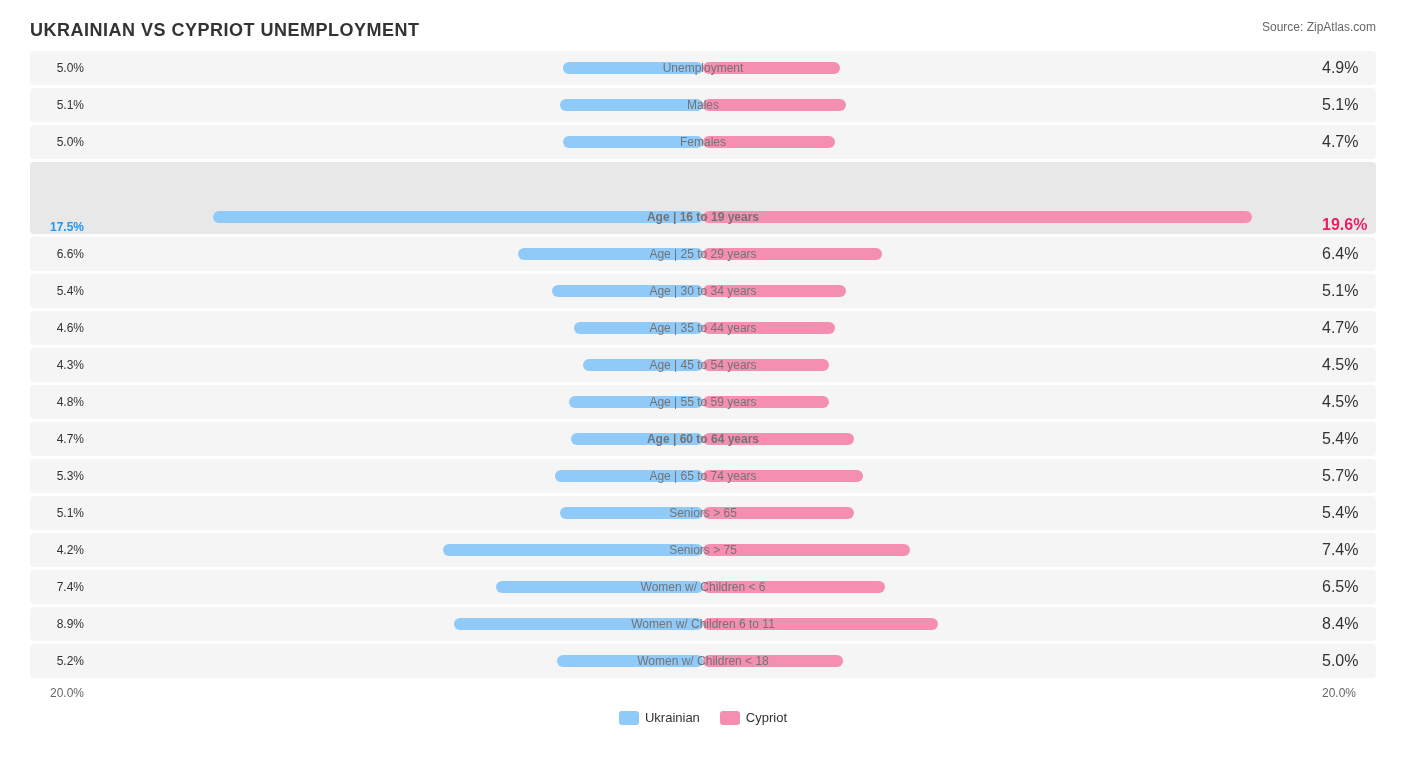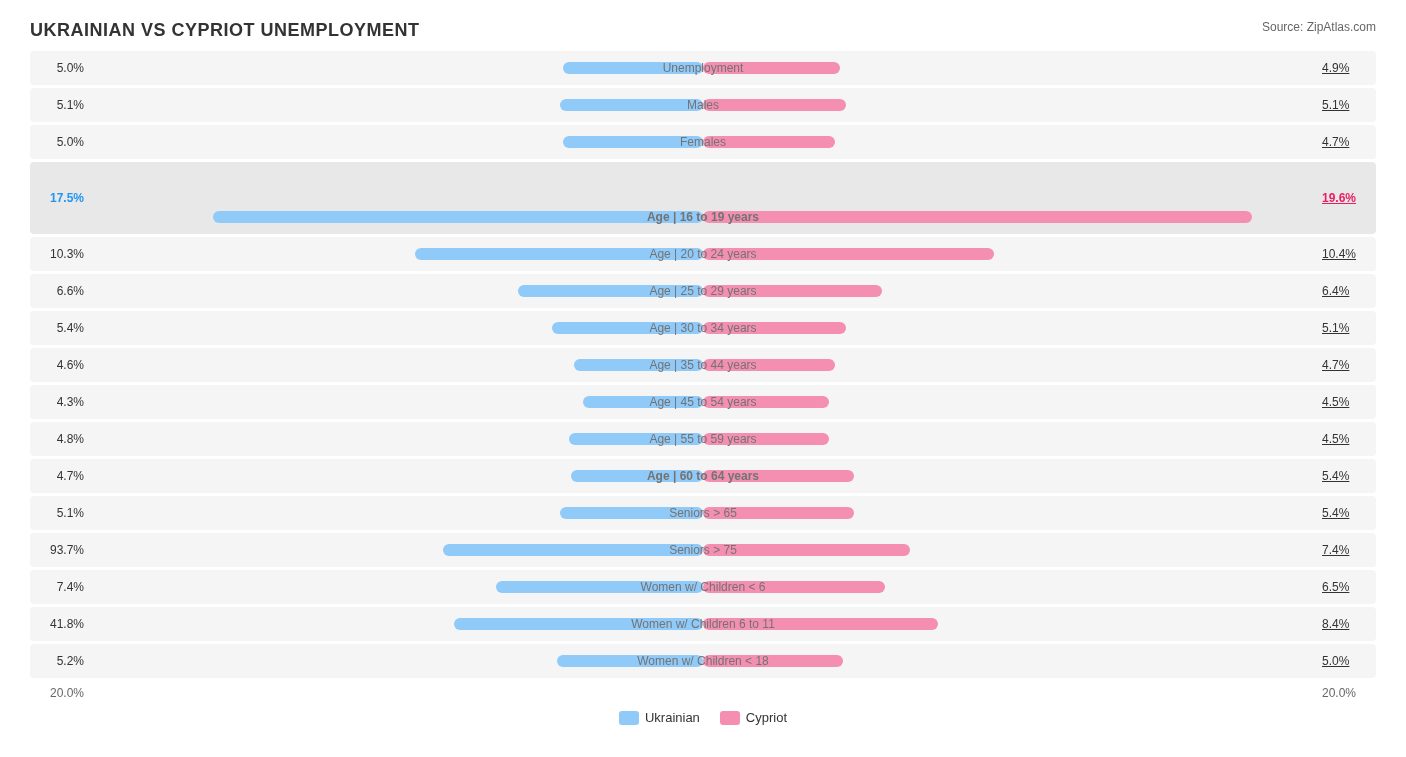--- a/index.html
+++ b/index.html
@@ -40,20 +40,21 @@
       align-items: center;
       margin-bottom: 2px;
       min-height: 34px;
       background: #f5f5f5;
       border-radius: 4px;
       margin-bottom: 3px;
       position: relative;
     }
     .bar-row.highlighted {
       background: #e8e8e8;
+      align-items: flex-end;
     }
     .left-value {
       width: 60px;
       text-align: right;
       font-size: 12px;
       color: #333;
       padding-right: 6px;
       flex-shrink: 0;
       font-weight: 500;
     }
@@ -88,26 +89,25 @@
     .bar-pink {
       background: #F48FB1;
       height: 12px;
       border-radius: 6px;
       position: absolute;
       left: 50%;
     }
     .right-value {
       width: 60px;
       text-align: left;
-      font-size: 12px;
+      font-size: 16px;
       color: #333;
       padding-left: 6px;
       flex-shrink: 0;
       font-weight: 500;
-      text-decoration: underline;
     }
     .right-value.bold {
       font-weight: bold;
       color: #E91E63;
     }
     .axis-row {
       display: flex;
       align-items: center;
       margin-top: 8px;
     }
@@ -189,29 +189,20 @@
       <div class="bar-row highlighted">
         <div class="left-value bold">17.5%</div>
         <div class="bar-pair" style="position: relative; height: 34px; margin-top: 38px;">
           <div class="bar-blue" style="width: 490px; top: 11px; right: 50%;"></div>
           <div class="bar-pink" style="width: 548.8px; top: 11px; left: 50%;"></div>
           <div class="label-text" style="top: 50%; left: 50%; transform: translate(-50%, -50%); font-size: 12px; z-index: 10; white-space: nowrap; font-weight: bold;">Age | 16 to 19 years</div>
         </div>
         <div class="right-value bold">19.6%</div>
       </div>
       <div class="bar-row">
-        <div class="left-value">10.3%</div>
-        <div class="bar-pair" style="position: relative; height: 34px;">
-          <div class="bar-blue" style="width: 288.4px; top: 11px; right: 50%;"></div>
-          <div class="bar-pink" style="width: 291.2px; top: 11px; left: 50%;"></div>
-          <div class="label-text" style="top: 50%; left: 50%; transform: translate(-50%, -50%); font-size: 12px; z-index: 10; white-space: nowrap; font-weight: normal;">Age | 20 to 24 years</div>
-        </div>
-        <div class="right-value">10.4%</div>
-      </div>
-      <div class="bar-row">
         <div class="left-value">6.6%</div>
         <div class="bar-pair" style="position: relative; height: 34px;">
           <div class="bar-blue" style="width: 184.8px; top: 11px; right: 50%;"></div>
           <div class="bar-pink" style="width: 179.2px; top: 11px; left: 50%;"></div>
           <div class="label-text" style="top: 50%; left: 50%; transform: translate(-50%, -50%); font-size: 12px; z-index: 10; white-space: nowrap; font-weight: normal;">Age | 25 to 29 years</div>
         </div>
         <div class="right-value">6.4%</div>
       </div>
       <div class="bar-row">
         <div class="left-value">5.4%</div>
@@ -252,48 +243,57 @@
       <div class="bar-row">
         <div class="left-value">4.7%</div>
         <div class="bar-pair" style="position: relative; height: 34px;">
           <div class="bar-blue" style="width: 131.6px; top: 11px; right: 50%;"></div>
           <div class="bar-pink" style="width: 151.2px; top: 11px; left: 50%;"></div>
           <div class="label-text" style="top: 50%; left: 50%; transform: translate(-50%, -50%); font-size: 12px; z-index: 10; white-space: nowrap; font-weight: bold;">Age | 60 to 64 years</div>
         </div>
         <div class="right-value">5.4%</div>
       </div>
       <div class="bar-row">
+        <div class="left-value">5.3%</div>
+        <div class="bar-pair" style="position: relative; height: 34px;">
+          <div class="bar-blue" style="width: 148.4px; top: 11px; right: 50%;"></div>
+          <div class="bar-pink" style="width: 159.6px; top: 11px; left: 50%;"></div>
+          <div class="label-text" style="top: 50%; left: 50%; transform: translate(-50%, -50%); font-size: 12px; z-index: 10; white-space: nowrap; font-weight: normal;">Age | 65 to 74 years</div>
+        </div>
+        <div class="right-value">5.7%</div>
+      </div>
+      <div class="bar-row">
         <div class="left-value">5.1%</div>
         <div class="bar-pair" style="position: relative; height: 34px;">
           <div class="bar-blue" style="width: 142.8px; top: 11px; right: 50%;"></div>
           <div class="bar-pink" style="width: 151.2px; top: 11px; left: 50%;"></div>
           <div class="label-text" style="top: 50%; left: 50%; transform: translate(-50%, -50%); font-size: 12px; z-index: 10; white-space: nowrap; font-weight: normal;">Seniors &gt; 65</div>
         </div>
         <div class="right-value">5.4%</div>
       </div>
       <div class="bar-row">
-        <div class="left-value">93.7%</div>
+        <div class="left-value">4.2%</div>
         <div class="bar-pair" style="position: relative; height: 34px;">
           <div class="bar-blue" style="width: 260.4px; top: 11px; right: 50%;"></div>
           <div class="bar-pink" style="width: 207.2px; top: 11px; left: 50%;"></div>
           <div class="label-text" style="top: 50%; left: 50%; transform: translate(-50%, -50%); font-size: 12px; z-index: 10; white-space: nowrap; font-weight: normal;">Seniors &gt; 75</div>
         </div>
         <div class="right-value">7.4%</div>
       </div>
       <div class="bar-row">
         <div class="left-value">7.4%</div>
         <div class="bar-pair" style="position: relative; height: 34px;">
           <div class="bar-blue" style="width: 207.2px; top: 11px; right: 50%;"></div>
           <div class="bar-pink" style="width: 182px; top: 11px; left: 50%;"></div>
           <div class="label-text" style="top: 50%; left: 50%; transform: translate(-50%, -50%); font-size: 12px; z-index: 10; white-space: nowrap; font-weight: normal;">Women w/ Children &lt; 6</div>
         </div>
         <div class="right-value">6.5%</div>
       </div>
       <div class="bar-row">
-        <div class="left-value">41.8%</div>
+        <div class="left-value">8.9%</div>
         <div class="bar-pair" style="position: relative; height: 34px;">
           <div class="bar-blue" style="width: 249.2px; top: 11px; right: 50%;"></div>
           <div class="bar-pink" style="width: 235.2px; top: 11px; left: 50%;"></div>
           <div class="label-text" style="top: 50%; left: 50%; transform: translate(-50%, -50%); font-size: 12px; z-index: 10; white-space: nowrap; font-weight: normal;">Women w/ Children 6 to 11</div>
         </div>
         <div class="right-value">8.4%</div>
       </div>
       <div class="bar-row">
         <div class="left-value">5.2%</div>
         <div class="bar-pair" style="position: relative; height: 34px;">

